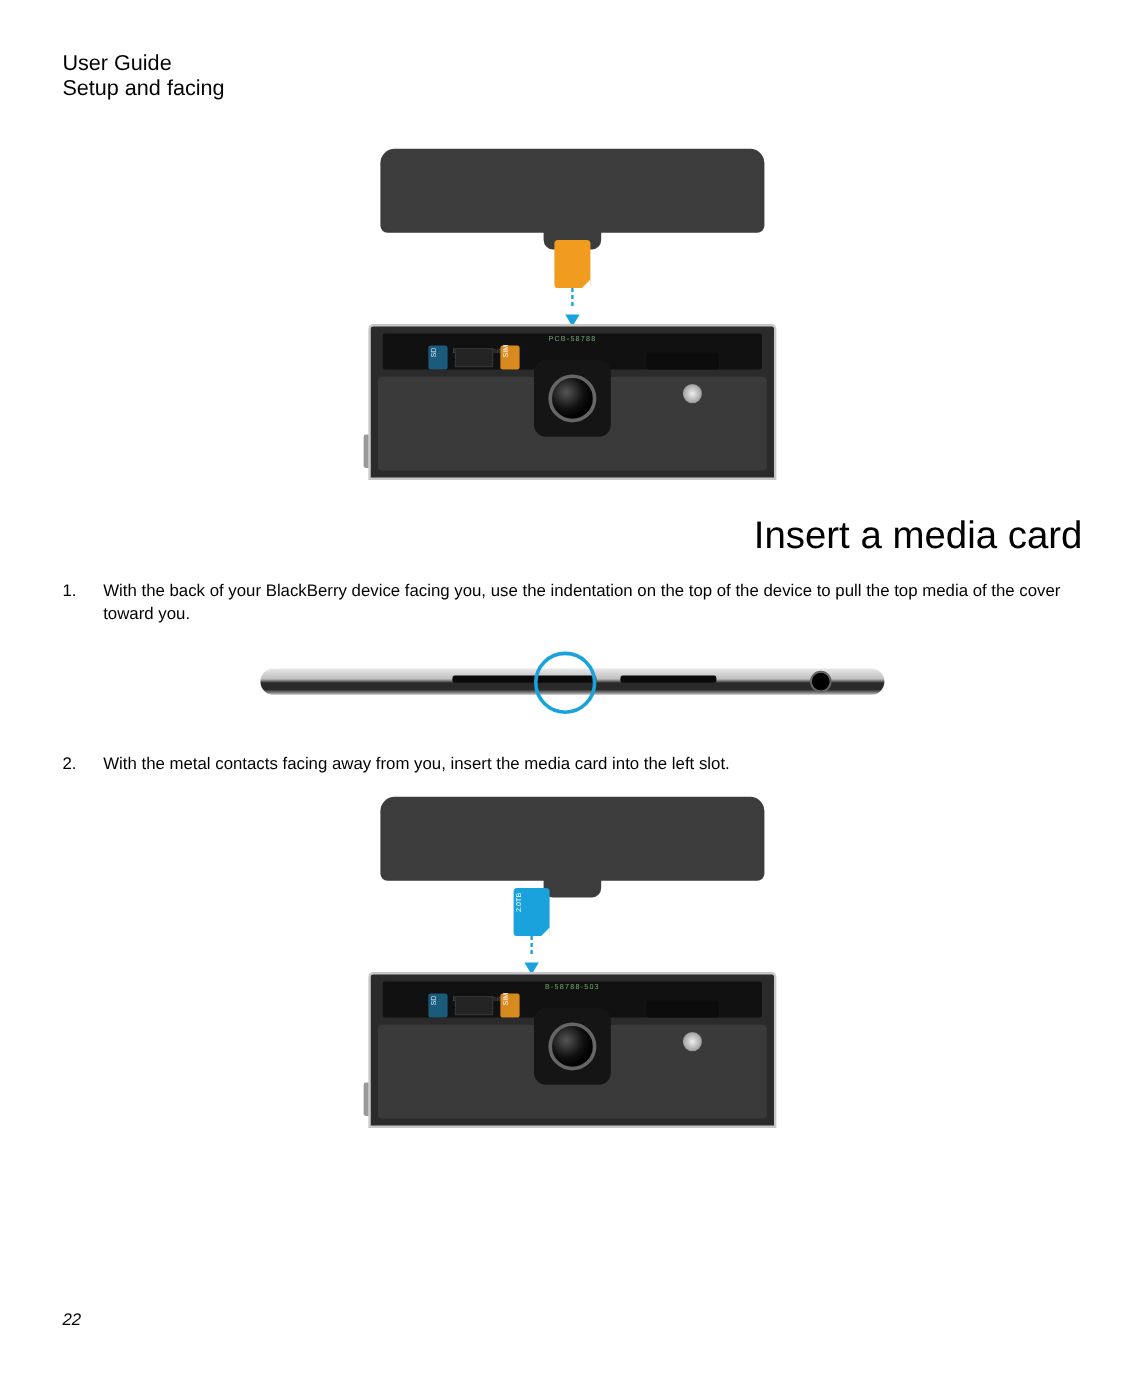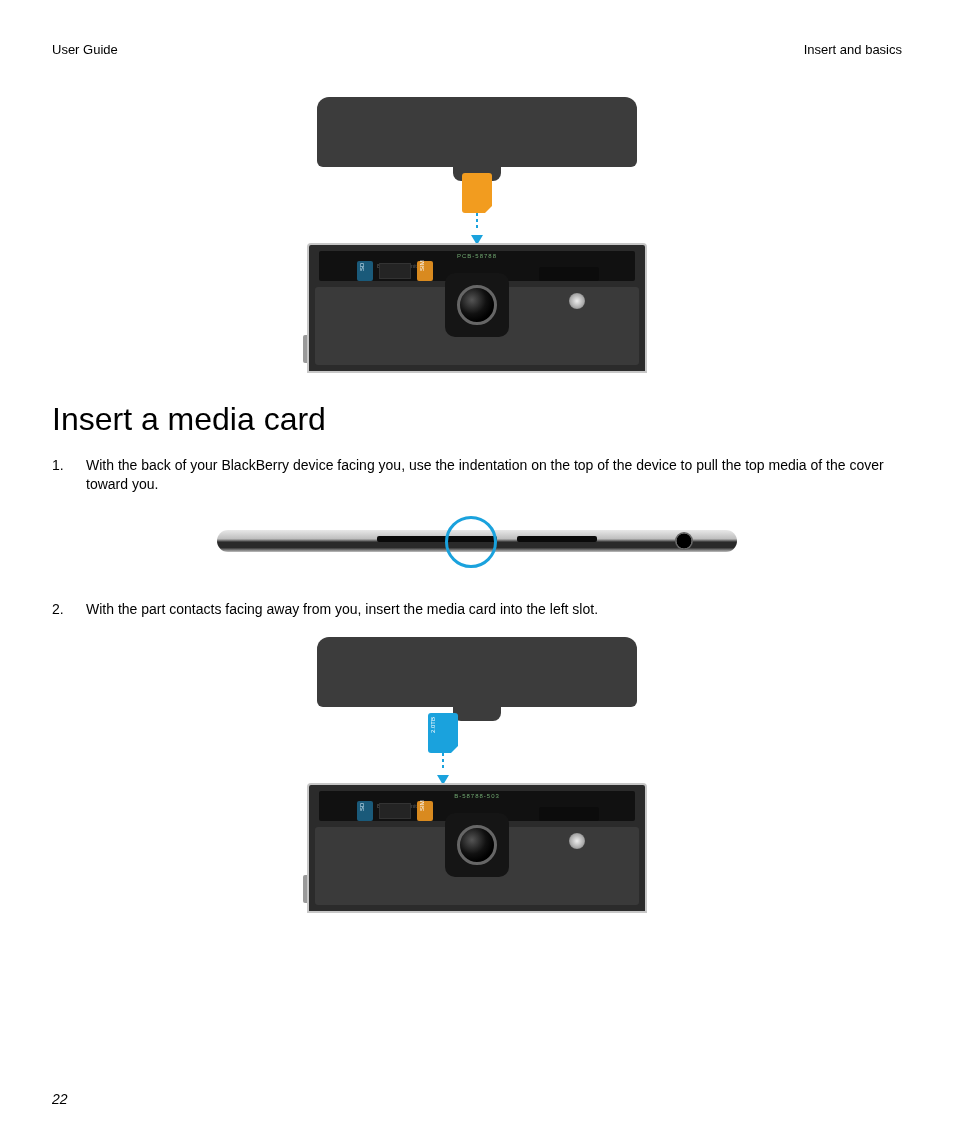--- a/index.html
+++ b/index.html
@@ -8,22 +8,23 @@
       background: #fff;
       width: 954px;
       height: 1145px;
       padding: 42px 52px;
       color: #000;
       position: relative;
     }
     .header {
       display: flex;
       justify-content: space-between;
-      font-size: 13px;
+      font-size: 18px;
       margin-bottom: 40px;
+      flex-direction: column;
     }
     .fig { display: flex; justify-content: center; margin: 18px 0 28px; }
     
     .device-wrap { position: relative; width: 340px; }
     .cover {
       width: 320px; height: 70px; margin: 0 auto;
       background: #3c3c3c;
       border-radius: 12px 12px 6px 6px;
       position: relative;
     }
@@ -83,21 +84,21 @@
       width:40px; height:40px; border-radius:50%;
       background: radial-gradient(circle at 35% 35%, #555 0%, #111 45%, #000 70%);
       border:3px solid #666;
     }
     .flash{ position:absolute; top:48px; right:60px; width:16px; height:16px; border-radius:50%; background:radial-gradient(circle,#eee 0%, #aaa 60%, #444 100%); }
     .speaker{ position:absolute; top:16px; right:36px; width:60px; height:14px; background:#0c0c0c; border-radius:2px; }
     .side-btn{ position:absolute; left:-6px; top:90px; width:4px; height:28px; background:#9a9a9a; border-radius:2px 0 0 2px; }
     .body-lower{ position:absolute; left:6px; right:6px; top:42px; bottom:6px; background:#3a3a3a; border-radius:3px;}
 
     .heading{
-      font-size: 32px; font-weight: 400; margin: 24px 0 18px;
+      font-size: 32px; font-weight: 400; margin: 24px 0 18px; text-align: right;
     }
     .step{ display:flex; gap: 20px; font-size: 14px; line-height: 1.35; margin-bottom: 8px; }
     .step .num{ width: 14px; flex: 0 0 14px; }
 
     
     .edge-wrap{ position:relative; width: 520px; height: 60px; }
     .edge-bar{
       position:absolute; left:0; right:0; top:18px; height:22px;
       background: linear-gradient(#e8e8e8, #bfbfbf 40%, #2a2a2a 55%, #2a2a2a 80%, #bfbfbf 100%);
       border-radius: 11px;
@@ -110,21 +111,21 @@
       border: 3px solid #1aa2dd; border-radius:50%;
     }
     .page-num{ position:absolute; bottom:38px; left:52px; font-size:14px;font-style:italic; }
     .bb-label{ position:absolute; top:12px; left:58px; font-size:5.5px; color:#5d5d5d; line-height:1.1;}
   </style>
 </head>
 <body>
 
 <div class="header">
   <span>User Guide</span>
-  <span>Insert and basics</span>
+  <span>Setup and facing</span>
 </div>
 
 <div class="fig">
   <div class="device-wrap">
     <div class="cover"></div>
     <div class="card orange"></div>
     <div class="dotline"></div>
     <div class="arrow-down"></div>
     <div class="phone-body">
       <div class="pcb-strip">
@@ -157,21 +158,21 @@
     <div class="edge-bar"></div>
     <div class="edge-slot"></div>
     <div class="edge-slot2"></div>
     <div class="jack"></div>
     <div class="circle-mark"></div>
   </div>
 </div>
 
 <div class="step">
   <span class="num">2.</span>
-  <span>With the part contacts facing away from you, insert the media card into the left slot.</span>
+  <span>With the metal contacts facing away from you, insert the media card into the left slot.</span>
 </div>
 
 <div class="fig">
   <div class="device-wrap">
     <div class="cover"></div>
     <div class="card blue">
       <span style="position:absolute;top:6px;left:4px;font-size:6px;color:#fff;transform:rotate(-90deg) translate(-14px,-2px);transform-origin:left top;">2.0TB</span>
     </div>
     <div class="dotline shift-left"></div>
     <div class="arrow-down shift-left"></div>

